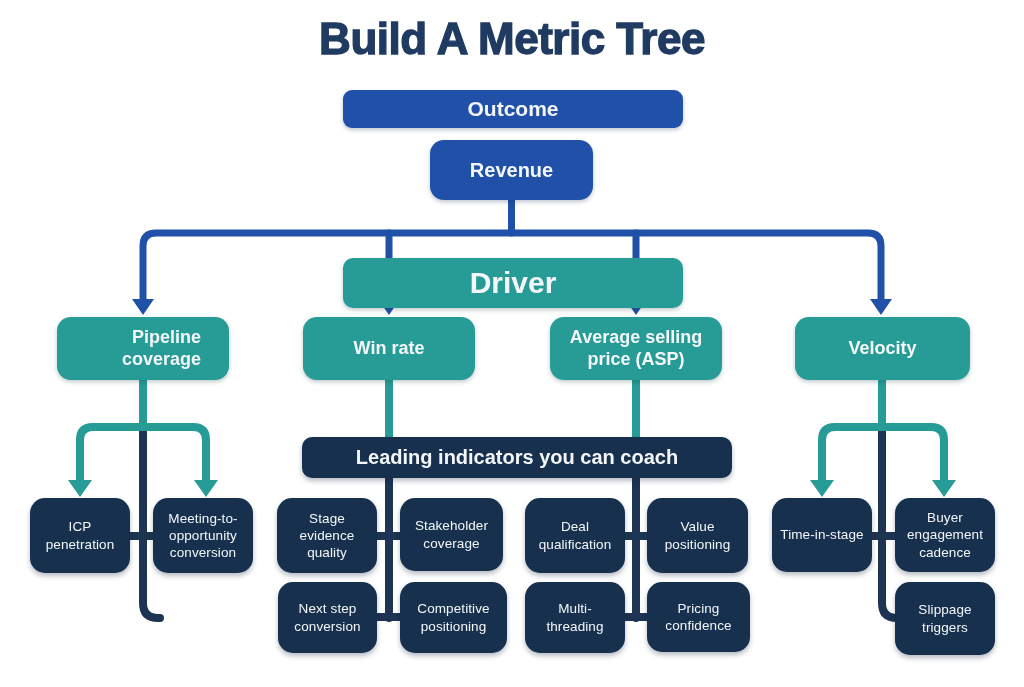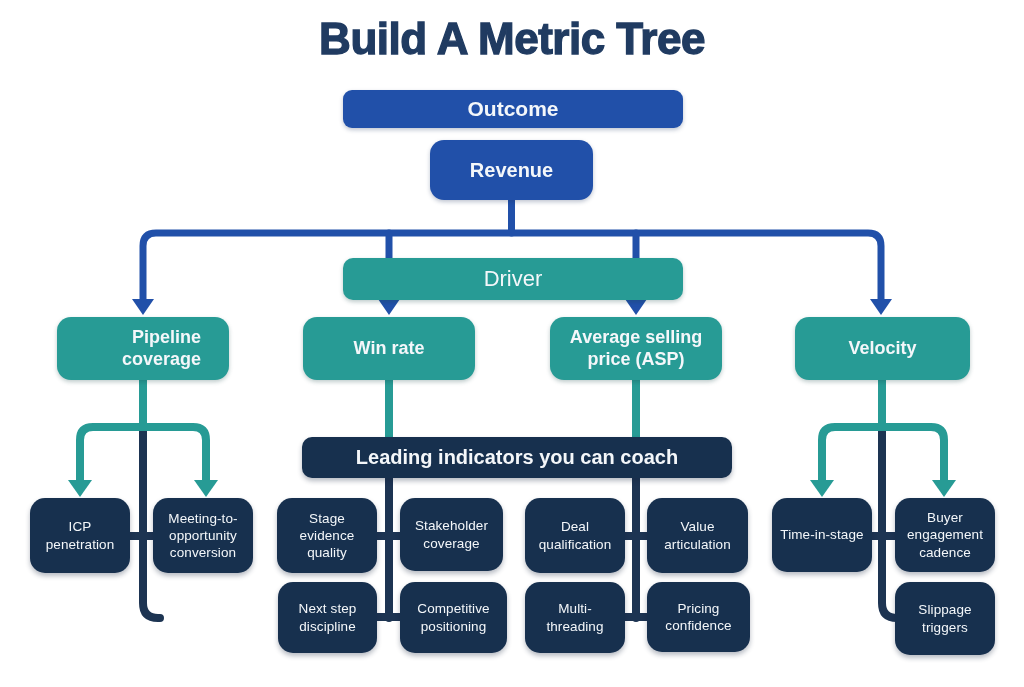--- a/index.html
+++ b/index.html
@@ -17,21 +17,21 @@
     position:absolute;left:0;top:14px;width:1024px;text-align:center;
     font-size:44px;font-weight:bold;color:#203b61;letter-spacing:-0.5px;
     -webkit-text-stroke:1.3px #203b61;z-index:1;
   }
   .blue-box{background:#2150a9;border-radius:10px;box-shadow:0 2px 4px rgba(25,45,90,.28);}
   .teal-box{background:#279b95;border-radius:14px;box-shadow:0 2px 4px rgba(20,70,70,.28);}
   .navy-box{background:#17304e;border-radius:15px;box-shadow:0 3px 5px rgba(15,30,55,.3);}
   .banner-text{font-size:21px;font-weight:bold;}
   .node-outcome{left:343px;top:90px;width:340px;height:38px;border-radius:9px;}
   .node-revenue{left:430px;top:140px;width:163px;height:60px;border-radius:14px;font-size:20px;font-weight:bold;}
-  .node-driver{left:343px;top:258px;width:340px;height:42px;border-radius:10px;font-size:22px;font-weight:normal;}
+  .node-driver{left:343px;top:258px;width:340px;height:50px;border-radius:10px;font-size:30px;font-weight:bold;}
   .driver-box{top:317px;height:63px;font-size:18px;font-weight:bold;line-height:1.22;}
   .node-pipeline{left:57px;width:172px;}
   .node-pipeline span{display:inline-block;max-width:116px;text-align:right;}
   .node-winrate{left:303px;width:172px;}
   .node-asp{left:550px;width:172px;padding:0 10px;}
   .node-velocity{left:795px;width:175px;}
   .node-indicators{left:302px;top:437px;width:430px;height:41px;border-radius:10px;font-size:20px;font-weight:bold;}
   .leaf{font-size:13.5px;line-height:1.28;padding:0 8px;font-weight:normal;letter-spacing:.1px;}
 </style>
 </head>
@@ -112,25 +112,25 @@
 
   <div class="node navy-box node-indicators">
     <span>Leading indicators you can coach</span>
   </div>
 
   <div class="node navy-box leaf" style="left:30px;top:498px;width:100px;height:75px;">ICP penetration</div>
   <div class="node navy-box leaf" style="left:153px;top:498px;width:100px;height:75px;">Meeting-to-opportunity conversion</div>
 
   <div class="node navy-box leaf" style="left:277px;top:498px;width:100px;height:75px;">Stage evidence quality</div>
   <div class="node navy-box leaf" style="left:400px;top:498px;width:103px;height:73px;">Stakeholder coverage</div>
-  <div class="node navy-box leaf" style="left:278px;top:582px;width:99px;height:71px;">Next step discipline</div>
+  <div class="node navy-box leaf" style="left:278px;top:582px;width:99px;height:71px;">Next step conversion</div>
   <div class="node navy-box leaf" style="left:400px;top:582px;width:107px;height:71px;">Competitive positioning</div>
 
   <div class="node navy-box leaf" style="left:525px;top:498px;width:100px;height:75px;">Deal qualification</div>
-  <div class="node navy-box leaf" style="left:647px;top:498px;width:101px;height:75px;">Value articulation</div>
+  <div class="node navy-box leaf" style="left:647px;top:498px;width:101px;height:75px;">Value positioning</div>
   <div class="node navy-box leaf" style="left:525px;top:582px;width:100px;height:71px;">Multi-threading</div>
   <div class="node navy-box leaf" style="left:647px;top:582px;width:103px;height:70px;">Pricing confidence</div>
 
   <div class="node navy-box leaf" style="left:772px;top:498px;width:100px;height:74px;">Time-in-stage</div>
   <div class="node navy-box leaf" style="left:895px;top:498px;width:100px;height:74px;">Buyer engagement cadence</div>
   <div class="node navy-box leaf" style="left:895px;top:582px;width:100px;height:73px;">Slippage triggers</div>
 
 </div>
 
 </body></html>

